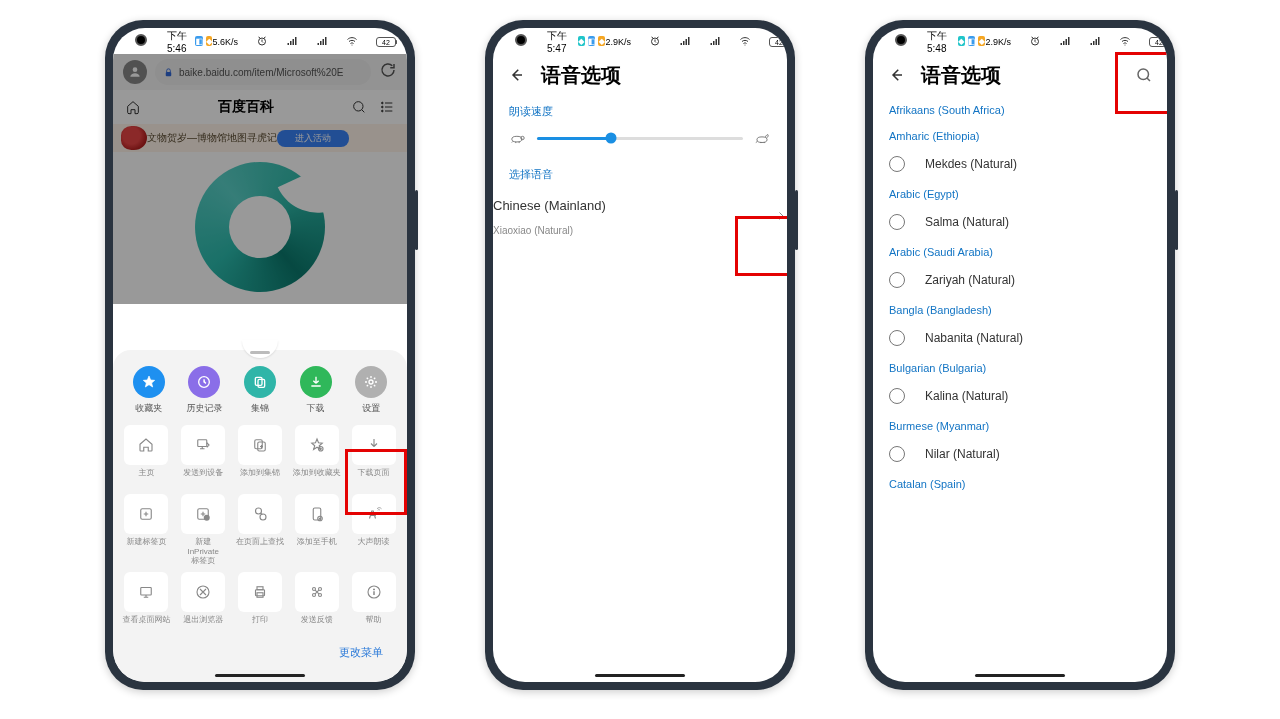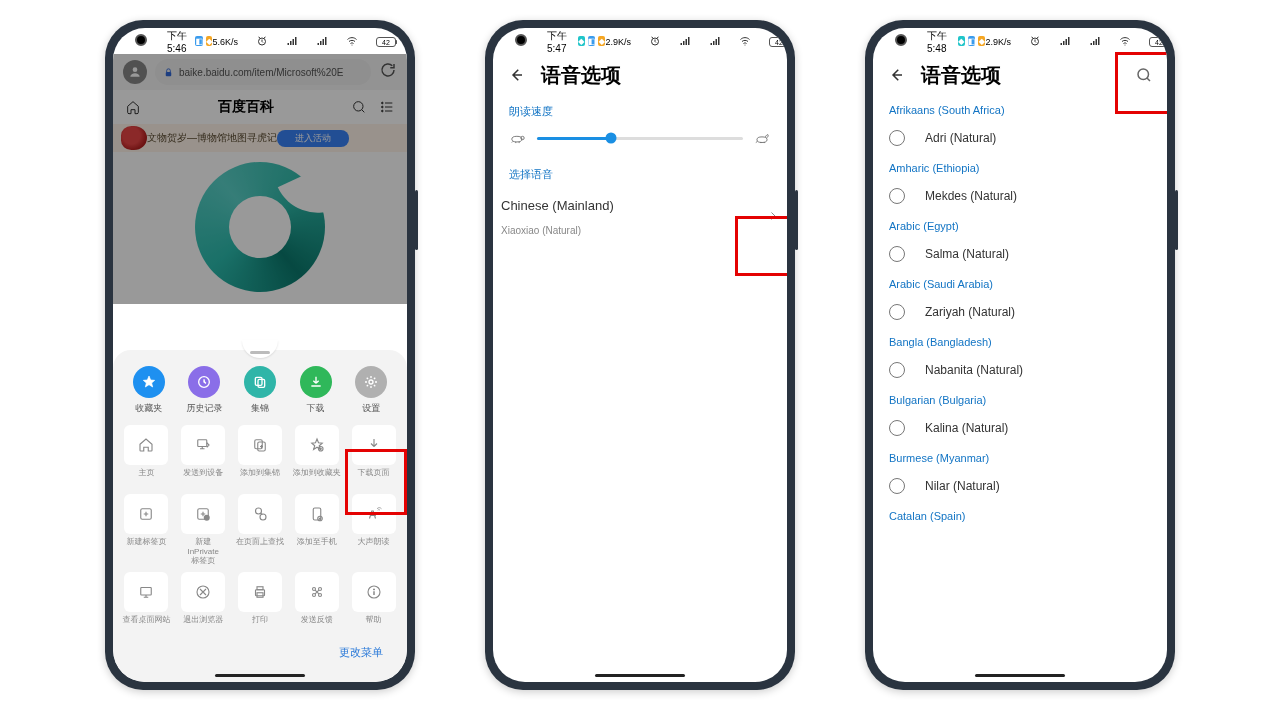--- a/index.html
+++ b/index.html
@@ -215,21 +215,21 @@
     .slider-fill{
       position:absolute;left:0;top:0;height:100%;width:36%;
       background:#1a8fe3;border-radius:2px;
     }
     .slider-thumb{
       position:absolute;left:36%;top:50%;transform:translate(-50%,-50%);
       width:11px;height:11px;border-radius:50%;background:#1a8fe3;
     }
     .voice-row{
       display:flex;align-items:center;justify-content:space-between;
-      padding:12px 8px;
+      padding:12px 0;
     }
     .voice-primary{font-size:13px;color:#333}
     .voice-secondary{font-size:10px;color:#888;margin-top:12px}
     .chev svg{width:12px;height:12px;stroke:#888;fill:none;stroke-width:2}
 
     
     .lang-list{flex:1;overflow:hidden}
     .lang-header{color:#1274c4;font-size:11px;padding:8px 16px 6px}
     .radio-row{
       display:flex;align-items:center;gap:20px;padding:8px 16px;
@@ -644,24 +644,20 @@
       <span class="app-title">语音选项</span>
       <div class="hdr-spacer"></div>
       <svg viewBox="0 0 24 24" style="stroke:#666">
           <circle cx="11" cy="11" r="7"></circle>
           <path d="M20 20l-4-4"></path>
         </svg>
     </div>
 
     <div class="lang-list" id="lang-list">
         <div class="lang-header">Afrikaans (South Africa)</div>
-        <div class="radio-row">
-          <div class="radio"></div>
-          <div class="radio-label">Adri (Natural)</div>
-        </div>
         <div class="lang-header">Amharic (Ethiopia)</div>
         <div class="radio-row">
           <div class="radio"></div>
           <div class="radio-label">Mekdes (Natural)</div>
         </div>
         <div class="lang-header">Arabic (Egypt)</div>
         <div class="radio-row">
           <div class="radio"></div>
           <div class="radio-label">Salma (Natural)</div>
         </div>

